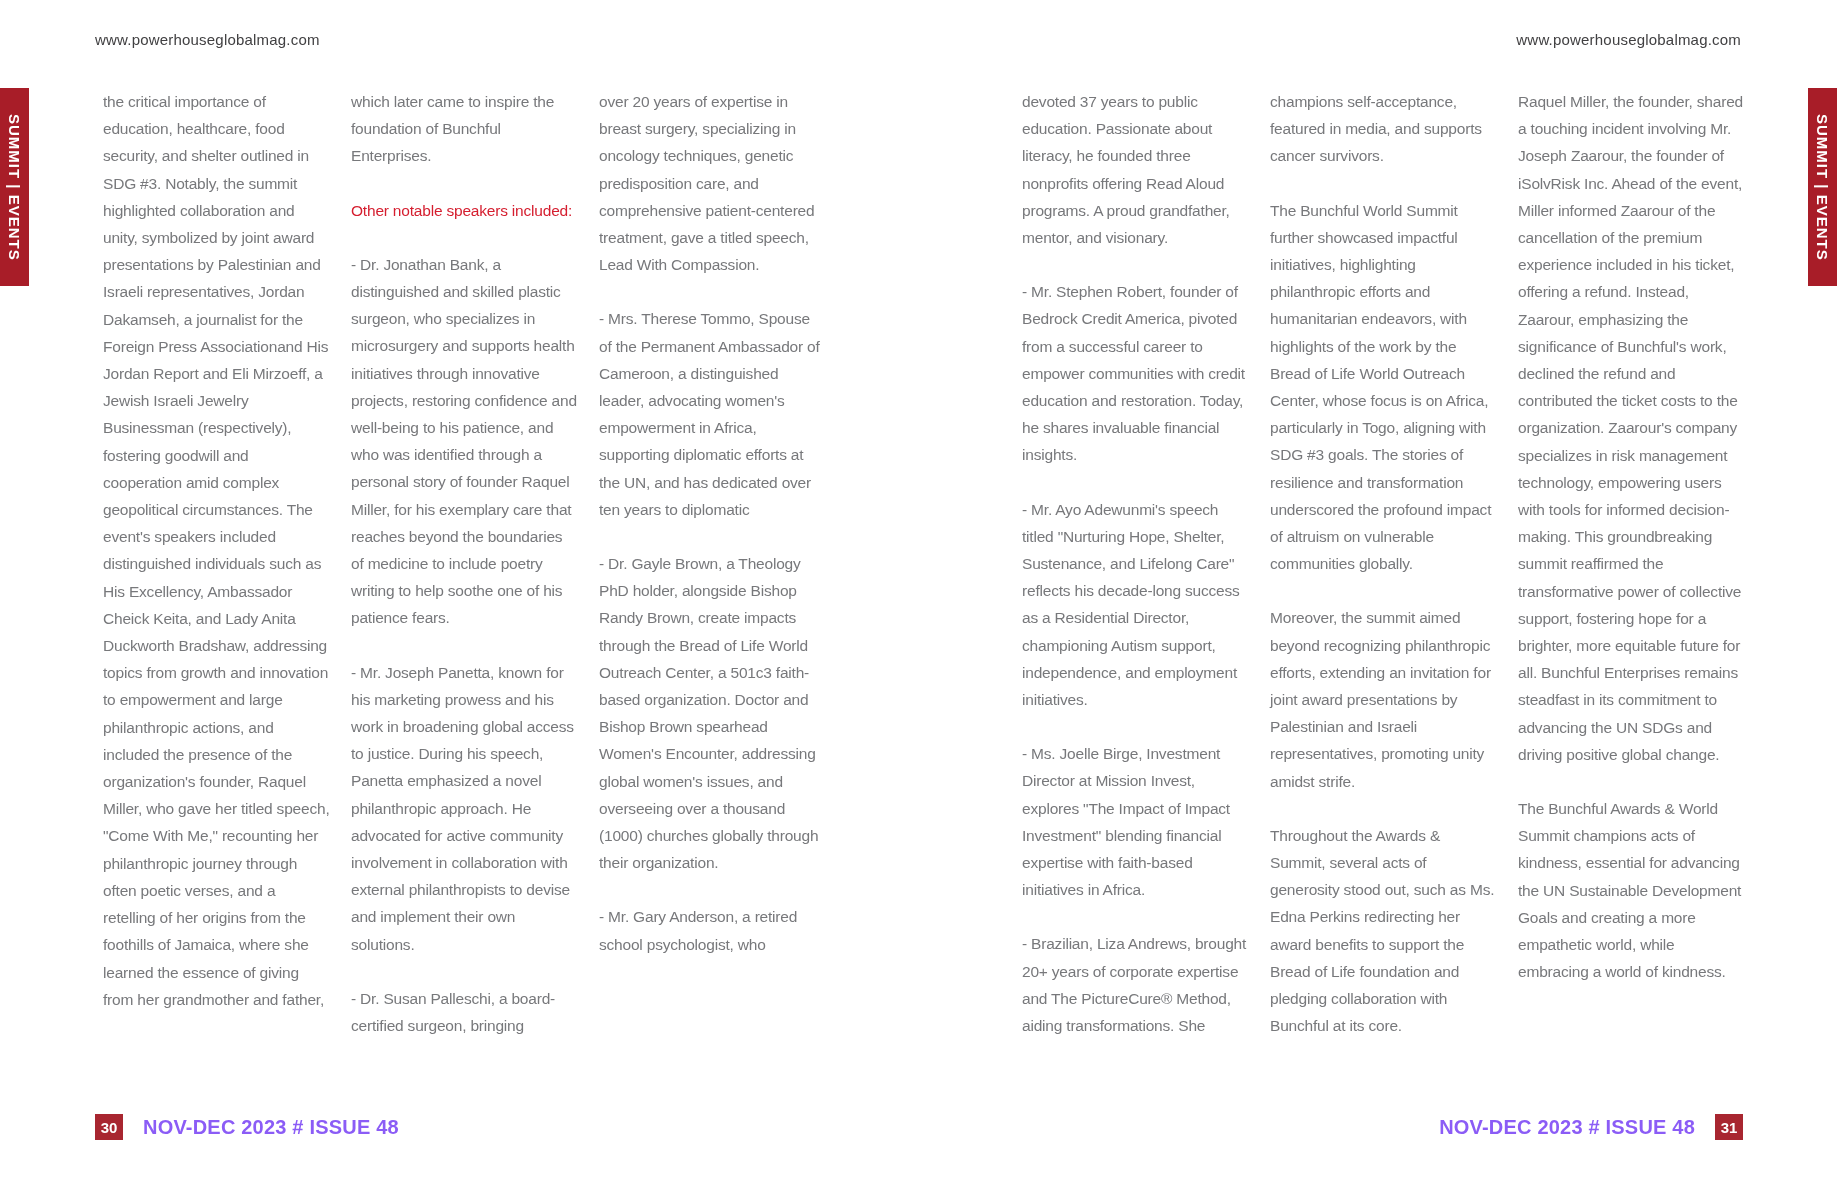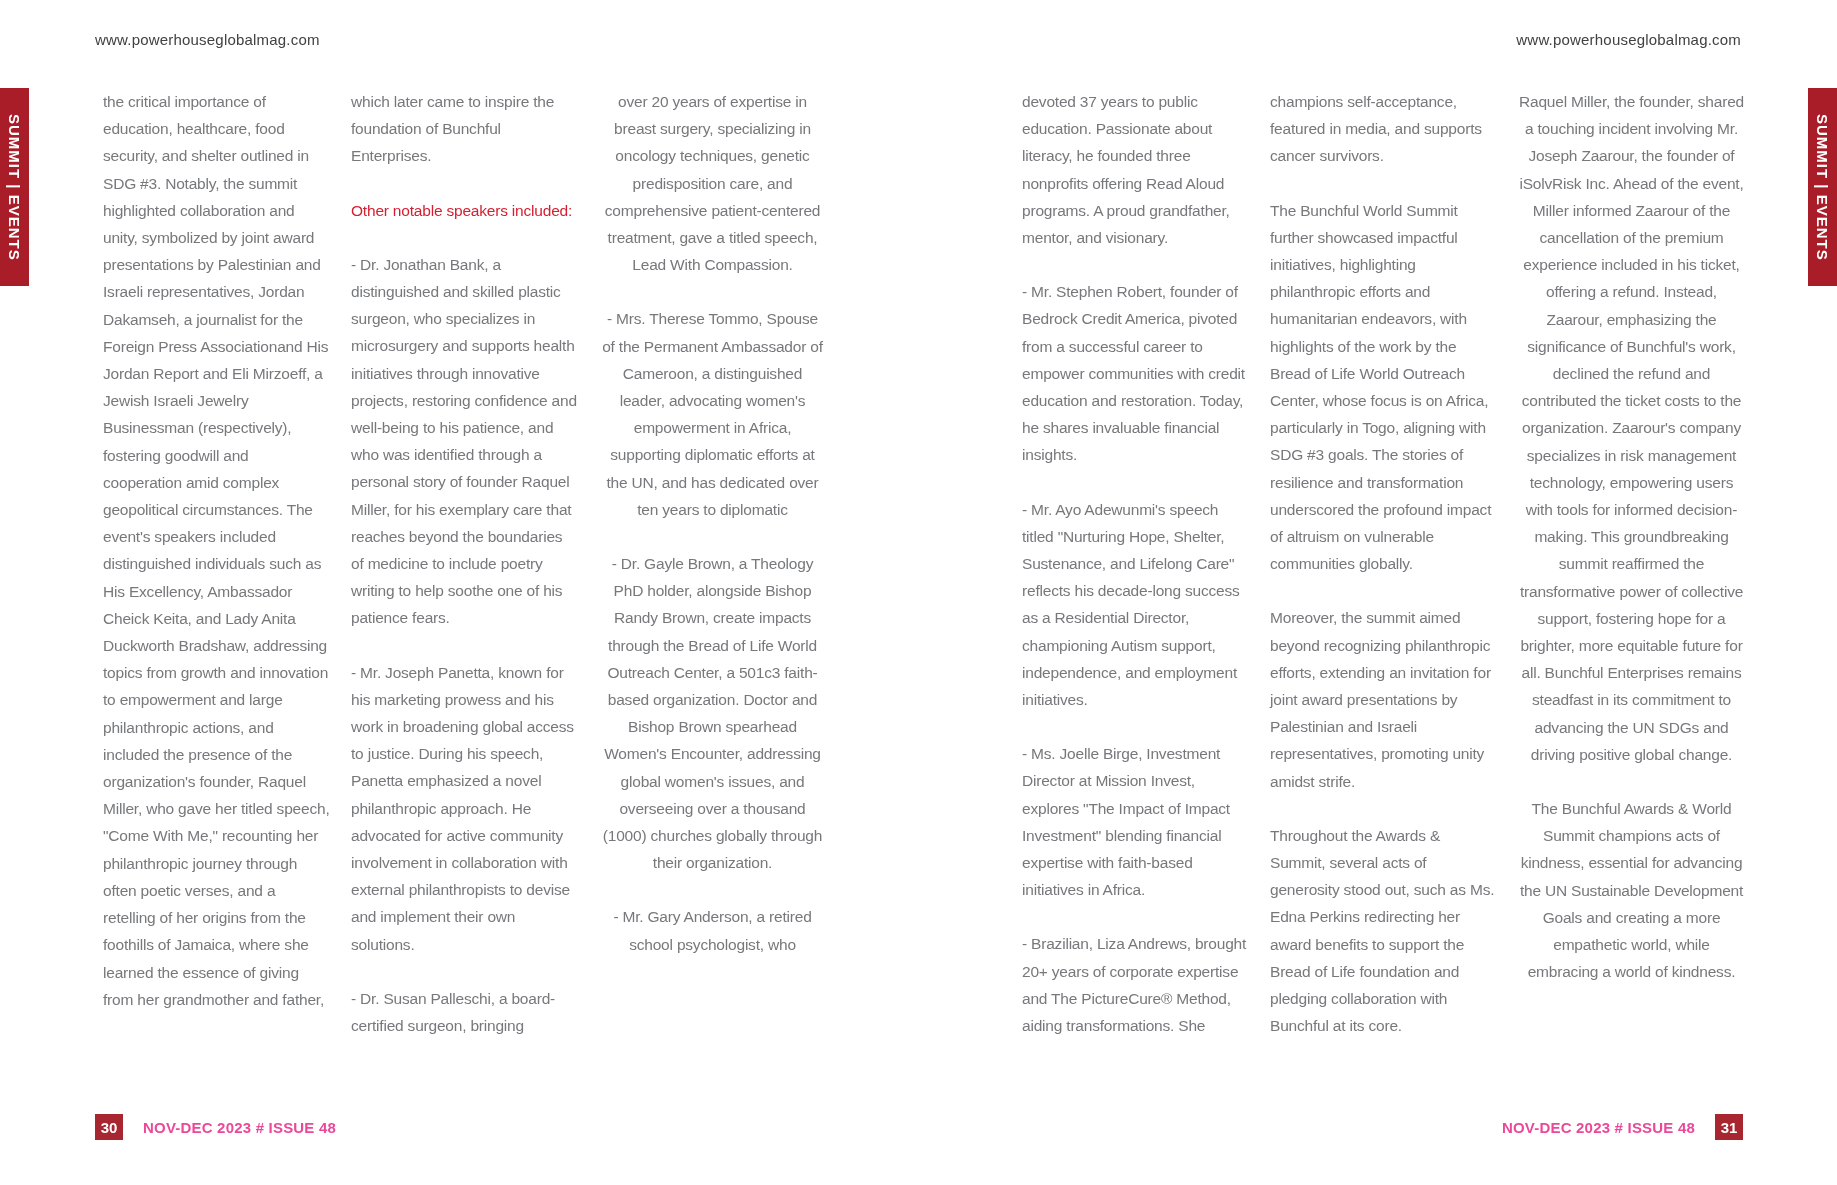--- a/index.html
+++ b/index.html
@@ -59,21 +59,21 @@
     position: absolute;
     top: 88px;
     display: flex;
   }
   .page-left  .columns { left: 95px; margin-left: 8px; }
   .page-right .columns { left: 103px; }
   .col {
     width: 227px;
     margin-right: 21px;
   }
-  .col:last-child { margin-right: 0; text-align: center; }
+  .col:last-child { margin-right: 0; }
 
   .col p {
     margin: 0 0 27px 0;
     font-size: 15.5px;
     line-height: 27.2px;
     letter-spacing: -0.2px;
     color: #77787b;
   }
   .col p.red-head {
     color: #d51e2f;
@@ -94,23 +94,23 @@
     color: #ffffff;
     min-width: 28px;
     height: 26px;
     display: flex;
     align-items: center;
     justify-content: center;
     font-weight: bold;
     font-size: 15px;
   }
   .issue-label {
-    color: #ec4899;
+    color: #8b5cf6;
     font-weight: bold;
-    font-size: 15px;
+    font-size: 20px;
     letter-spacing: 0.2px;
   }
 </style>
 </head>
 <body>
 
 <div class="spread">
 
   <div class="page page-left">
     <div class="page-header">www.powerhouseglobalmag.com</div>

